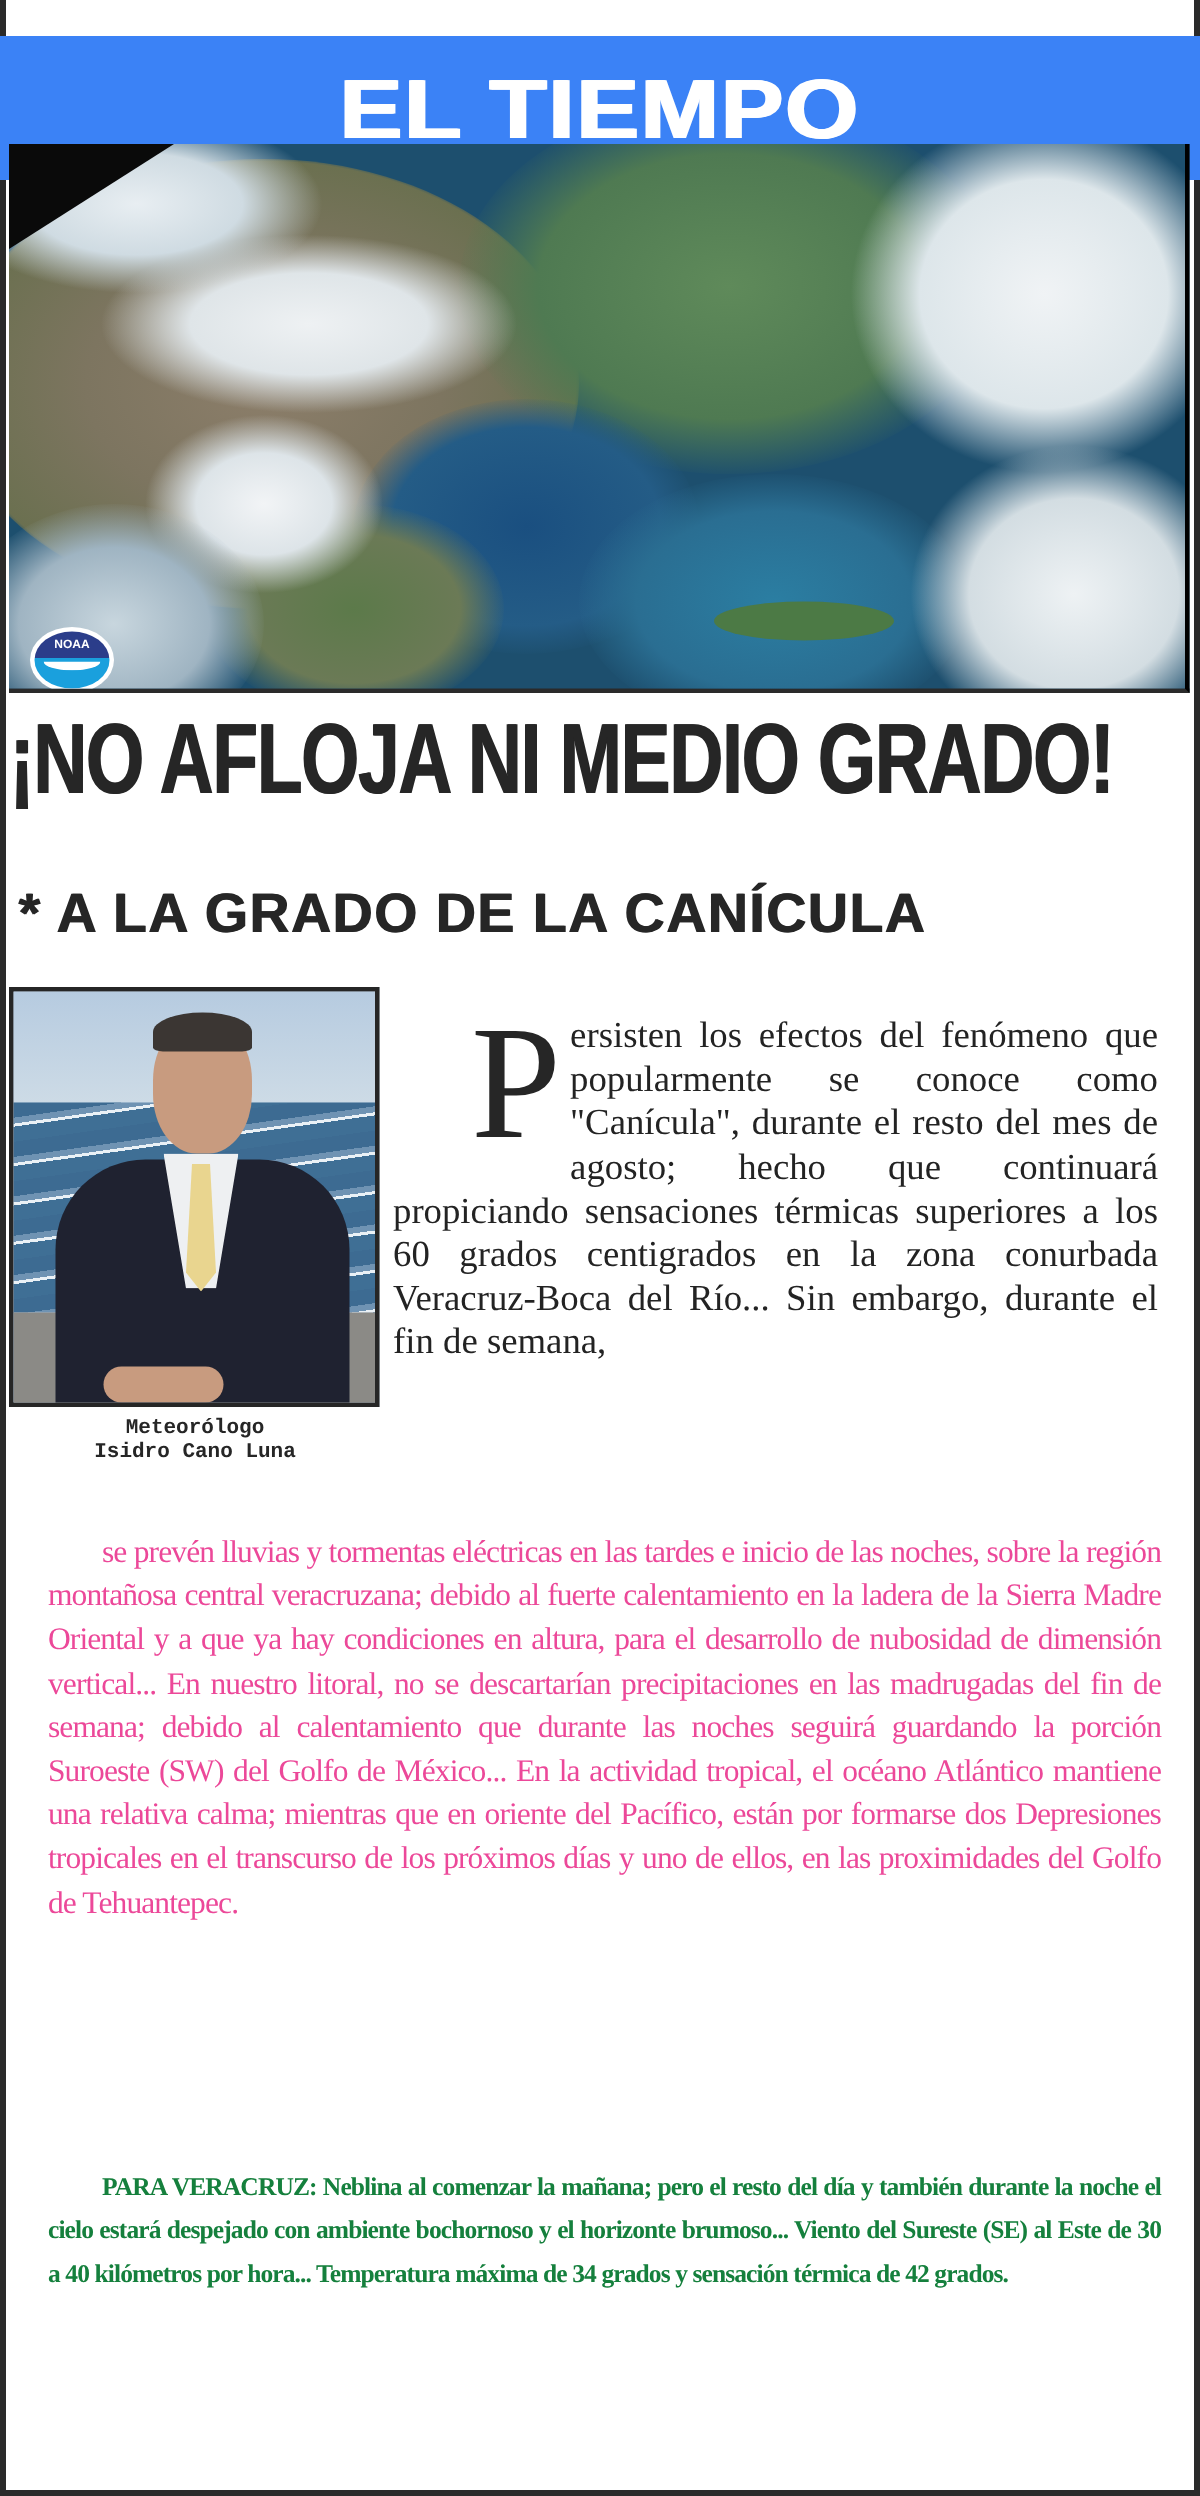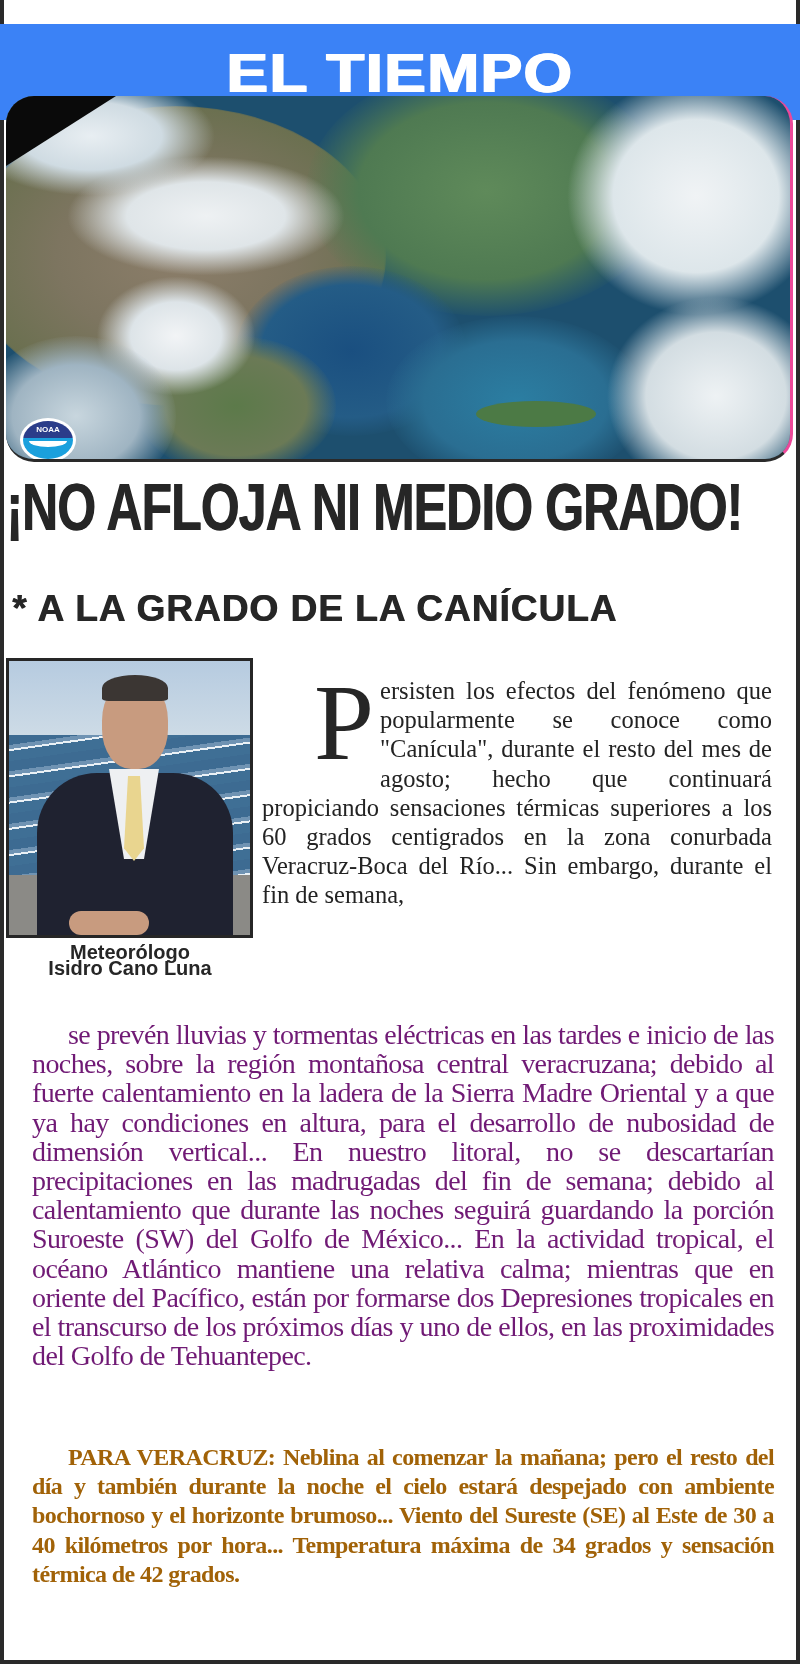--- a/index.html
+++ b/index.html
@@ -16,21 +16,21 @@
   }
   .masthead h1 {
     font-family: "Liberation Sans", sans-serif; font-weight: 900; color: #ffffff;
     font-size: 56px; letter-spacing: 1px; transform: scaleX(1.12); transform-origin: center;
     text-shadow: 0.8px 0 0 #fff, -0.8px 0 0 #fff;
   }
 
   
   .satellite {
     position: absolute; left: 6px; top: 96px; width: 787px; height: 366px; overflow: hidden;
-    background: #1d4f6e; border-right: 3px solid #ec4899; border-bottom: 3px solid #2a2a2a; border-radius: 28px;
+    background: #1d4f6e; border-right: 3px solid #000000; border-bottom: 3px solid #2a2a2a;
   }
   .satellite .space { position: absolute; left: 0; top: 0; width: 0; height: 0;
     border-top: 70px solid #0a0a0a; border-right: 110px solid transparent; }
   .sat-layer { position: absolute; border-radius: 50%; }
   .noaa {
     position: absolute; left: 14px; top: 322px; width: 56px; height: 44px; border-radius: 50%;
     background: #ffffff; display: flex; align-items: center; justify-content: center;
   }
   .noaa .inner {
     width: 50px; height: 38px; border-radius: 50%; overflow: hidden; position: relative;
@@ -76,41 +76,41 @@
     background: #e9d58f; clip-path: polygon(20% 0, 80% 0, 100% 85%, 50% 100%, 0 85%); }
   .photo .head { position: absolute; left: 93px; top: 18px; width: 66px; height: 90px;
     background: #c89b7f; border-radius: 46% 46% 44% 44%; }
   .photo .hair { position: absolute; left: 93px; top: 14px; width: 66px; height: 26px;
     background: #3b3633; border-radius: 50% 50% 10% 10%; }
   .photo .hands { position: absolute; left: 60px; top: 250px; width: 80px; height: 24px;
     background: #c89b7f; border-radius: 12px; }
 
   .caption {
     position: absolute; left: 20px; top: 944px; width: 220px; text-align: center;
-    font-family: Liberation Sans, sans-serif; font-weight: 700; font-size: 20px; line-height: 16px;
+    font-family: Liberation Mono, monospace; font-weight: 700; font-size: 14px; line-height: 16px;
     color: #262626;
   }
 
   .lead {
     position: absolute; left: 262px; top: 676px; width: 510px;
     font-size: 24.5px; line-height: 29.2px; text-align: justify; color: #232323;
   }
   .dropcap {
     float: left; font-size: 108px; line-height: 82px; margin: 6px 6px 0 52px;
     color: #262626; font-family: "Liberation Serif", serif;
   }
 
   .body-text {
     position: absolute; left: 32px; top: 1020px; width: 742px;
-    font-size: 28px; line-height: 29.2px; text-align: justify; color: #701a75;
+    font-size: 21px; line-height: 29.2px; text-align: justify; color: #ec4899;
     text-indent: 36px; letter-spacing: -0.6px;
   }
   .forecast {
     position: absolute; left: 32px; top: 1443px; width: 742px;
-    font-size: 24px; line-height: 29.2px; text-align: justify; color: #a16207;
+    font-size: 17px; line-height: 29.2px; text-align: justify; color: #15803d;
     font-weight: 700; text-indent: 36px; letter-spacing: -0.6px;
   }
 </style>
 </head>
 <body>
 
 <div class="frame"></div>
 
 <header class="masthead">
   <h1>EL TIEMPO</h1>

